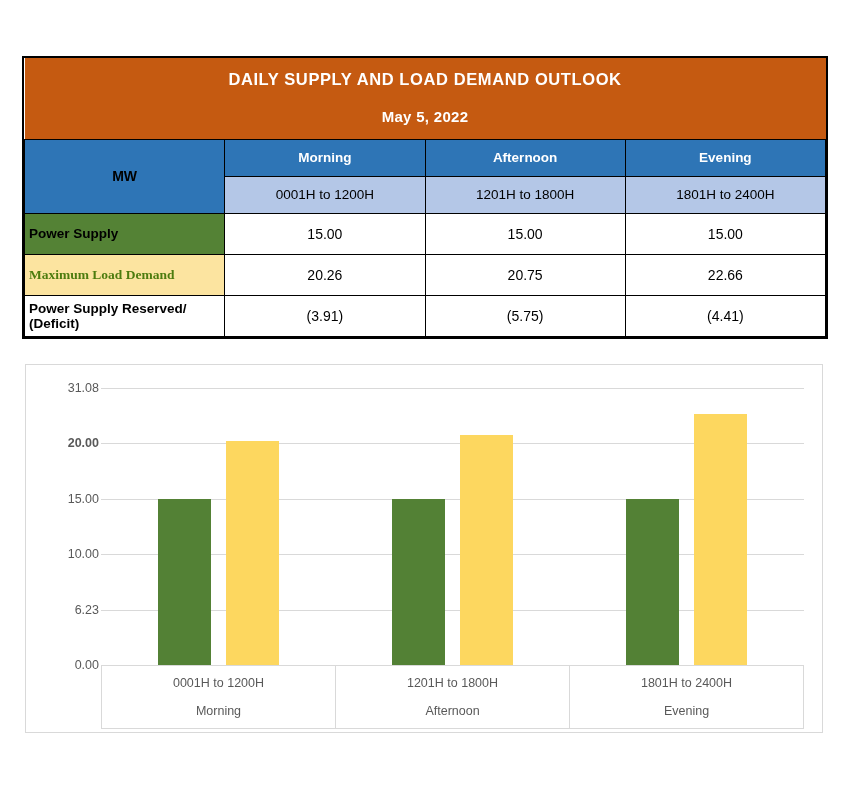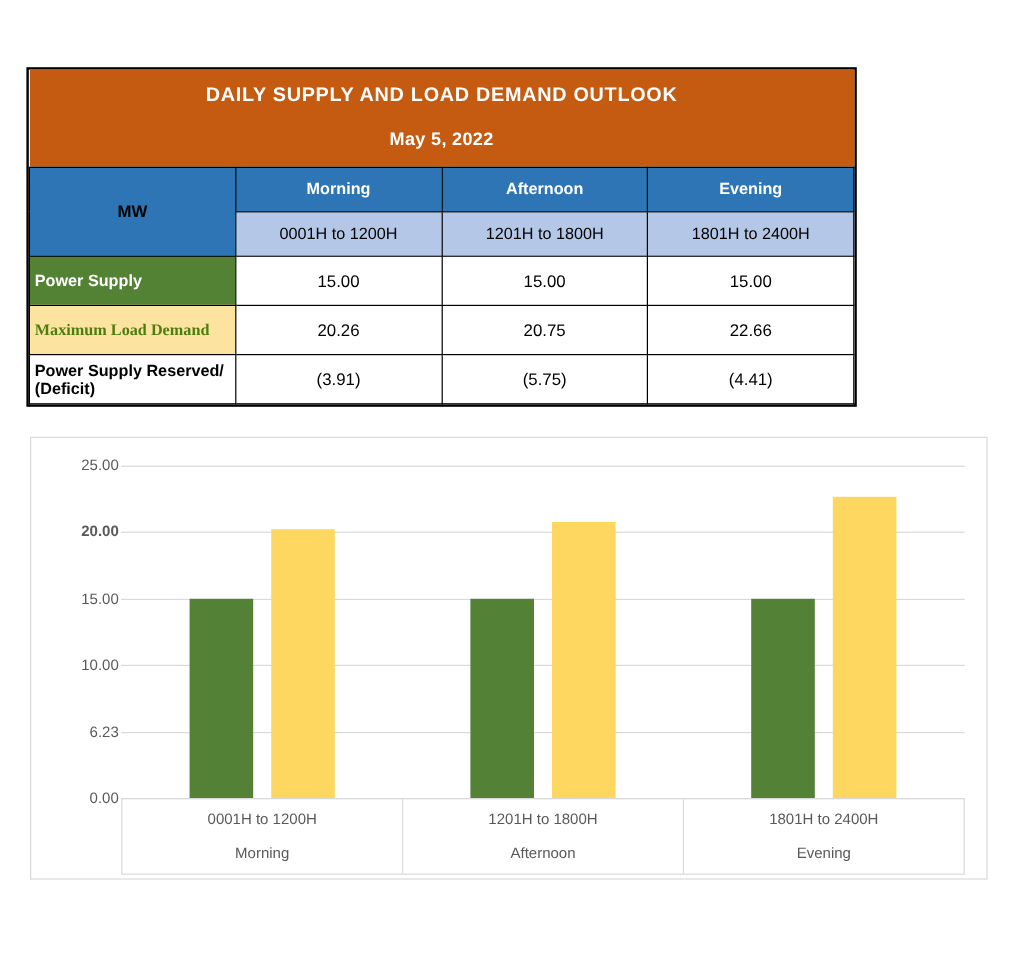--- a/index.html
+++ b/index.html
@@ -13,21 +13,21 @@
     font-family: "Liberation Sans", sans-serif;
     position: relative;
     overflow: hidden;
   }
 
   
   .table-wrap {
     position: absolute;
     left: 22px;
     top: 56px;
-    width: 692px;
+    width: 806px;
     border: 2px solid #000000;
     box-sizing: border-box;
   }
   table.outlook {
     border-collapse: collapse;
     width: 100%;
     table-layout: fixed;
   }
   table.outlook td {
     border: 1px solid #000000;
@@ -79,21 +79,21 @@
   }
 
   .rowlabel {
     font-size: 13.5px;
     font-weight: bold;
     color: #000000;
     text-align: left;
     padding-left: 4px !important;
     height: 40px;
   }
-  .rowlabel.supply { background: #548235; color: #ffffff; }
+  .rowlabel.supply { background: #548235; color: #000000; }
   .rowlabel.demand { background: #fce4a0; color: #4d7c0f; font-family: Liberation Serif, serif; }
   .rowlabel.reserve { background: #ffffff; color: #000000; }
 
   .valcell {
     font-size: 14px;
     color: #000000;
     text-align: center;
     background: #ffffff;
     height: 40px;
   }
@@ -222,21 +222,21 @@
       <div class="ytick" style="top: 277px;">0.00</div>
       <div class="gridline" style="top: 221.6px;"></div>
       <div class="ytick" style="top: 221.6px;">6.23</div>
       <div class="gridline" style="top: 166.2px;"></div>
       <div class="ytick" style="top: 166.2px;">10.00</div>
       <div class="gridline" style="top: 110.8px;"></div>
       <div class="ytick" style="top: 110.8px;">15.00</div>
       <div class="gridline" style="top: 55.4px;"></div>
       <div class="ytick" style="top: 55.4px; font-weight: bold;">20.00</div>
       <div class="gridline" style="top: 0px;"></div>
-      <div class="ytick" style="top: 0px;">25.00</div>
+      <div class="ytick" style="top: 0px;">31.08</div>
       <div class="bar supply" title="Power Supply 0001H to 1200H: 15.00" style="left: 56.6667px; width: 53px; height: 166.2px; background: rgb(83, 129, 53);"></div>
       <div class="bar demand" title="Maximum Load Demand 0001H to 1200H: 20.26" style="left: 124.667px; width: 53px; height: 224.481px; background: rgb(253, 215, 95);"></div>
       <div class="bar supply" title="Power Supply 1201H to 1800H: 15.00" style="left: 291px; width: 53px; height: 166.2px; background: rgb(83, 129, 53);"></div>
       <div class="bar demand" title="Maximum Load Demand 1201H to 1800H: 20.75" style="left: 359px; width: 53px; height: 229.91px; background: rgb(253, 215, 95);"></div>
       <div class="bar supply" title="Power Supply 1801H to 2400H: 15.00" style="left: 525.333px; width: 53px; height: 166.2px; background: rgb(83, 129, 53);"></div>
       <div class="bar demand" title="Maximum Load Demand 1801H to 2400H: 22.66" style="left: 593.333px; width: 53px; height: 251.073px; background: rgb(253, 215, 95);"></div>
     </div>
   <div class="xaxis-box" id="xaxis-box">
       <div class="xgroup">
         <div class="xgroup-hours">0001H to 1200H</div>

